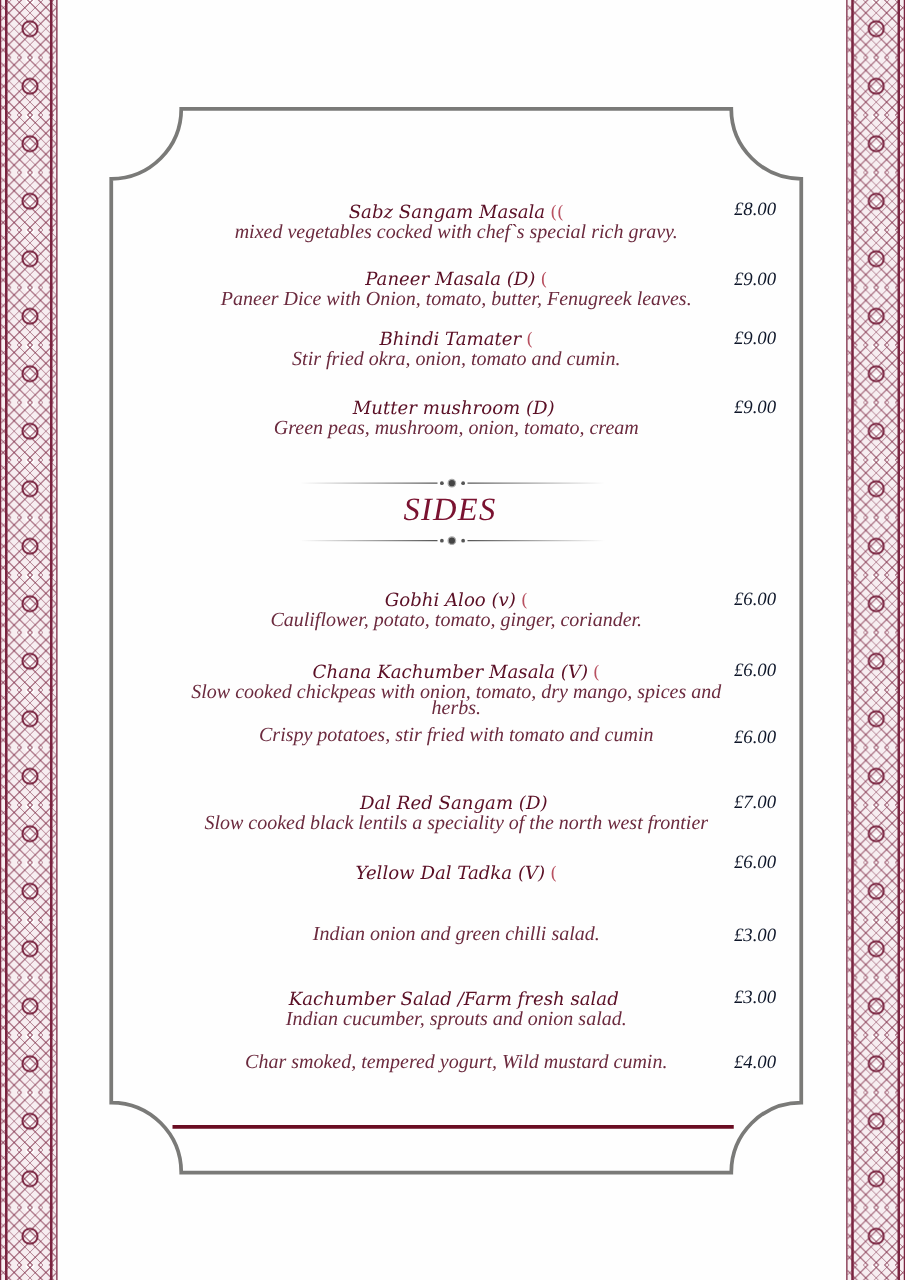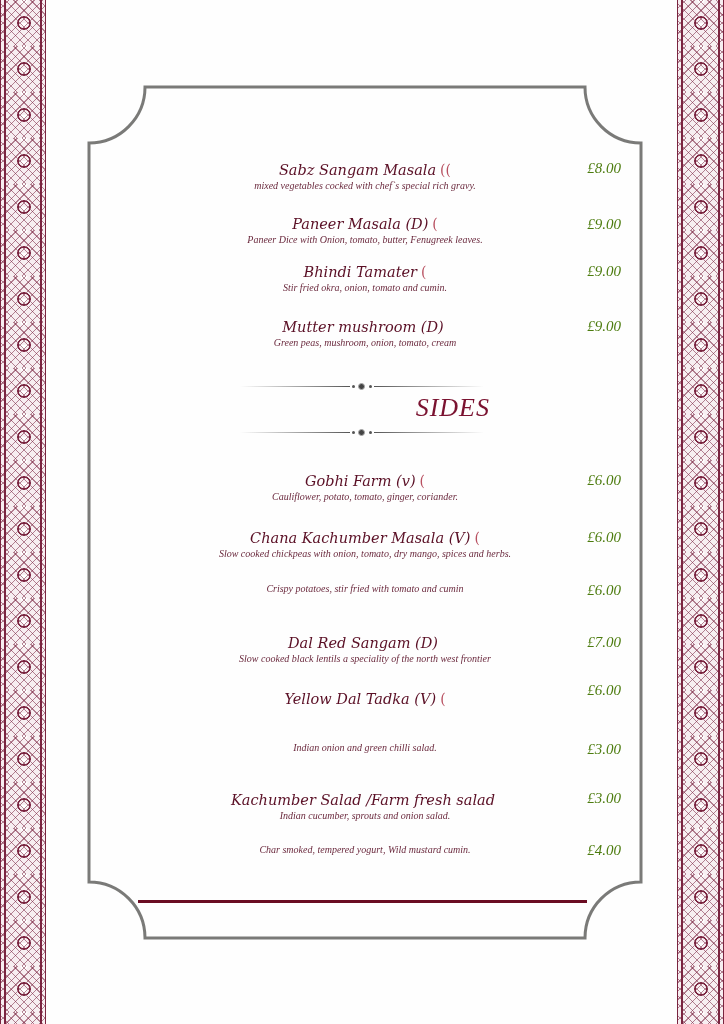--- a/index.html
+++ b/index.html
@@ -34,30 +34,30 @@
     position: absolute; left: 140px; width: 450px; text-align: center;
     color: #5a0f25;
   }
   .item-name {
     font-family: "DejaVu Serif", serif; font-style: italic;
     font-size: 14.5px; line-height: 18px; color: #5a0f25;
   }
   .chilli { color: #b85060; font-style: normal; font-size: 14px; margin-left: 4px; }
   .item-desc {
     font-family: "Liberation Serif", serif; font-style: italic;
-    font-size: 10px; line-height: 13px; color: #6b2a3e;
+    font-size: 16px; line-height: 13px; color: #6b2a3e;
   }
   .price {
     position: absolute; left: 572px; width: 64px; text-align: center;
     font-family: "Liberation Serif", serif; font-style: italic;
-    font-size: 15px; color: #4d7c0f;
+    font-size: 15px; color: #0f172a;
   }
 
   .section-title {
-    position: absolute; left: 230px; width: 260px; top: 393px; text-align: right;
+    position: absolute; left: 230px; width: 260px; top: 393px; text-align: center;
     font-family: "Liberation Serif", serif; font-style: italic;
     font-size: 26px; letter-spacing: 1px; color: #7a1230;
   }
   .ornament {
     position: absolute; left: 240px; width: 244px; height: 9px;
   }
   .ornament .line {
     position: absolute; top: 4px; height: 1px; width: 110px;
   }
   .ornament .line.l { left: 0; background: linear-gradient(to right, rgba(90,90,90,0), #555); }
@@ -118,21 +118,21 @@
 <div class="ornament" style="top:428px">
   <div class="line l"></div>
     <div class="sd a"></div>
     <div class="dot"></div>
     <div class="sd b"></div>
     <div class="line r"></div>
 </div>
 
 <div>
   <div class="menu-item" style="top:472px">
-    <div class="item-name"><span>Gobhi Farm (v)</span><span class="chilli">(</span></div>
+    <div class="item-name"><span>Gobhi Aloo (v)</span><span class="chilli">(</span></div>
     <div class="item-desc">Cauliflower, potato, tomato, ginger, coriander.</div>
   </div>
   <div class="price" style="top:472px">£6.00</div>
 
   <div class="menu-item" style="top:529px">
     <div class="item-name"><span>Chana Kachumber Masala (V)</span><span class="chilli">(</span></div>
     <div class="item-desc">Slow cooked chickpeas with onion, tomato, dry mango, spices and herbs.</div>
   </div>
   <div class="price" style="top:529px">£6.00</div>
 

